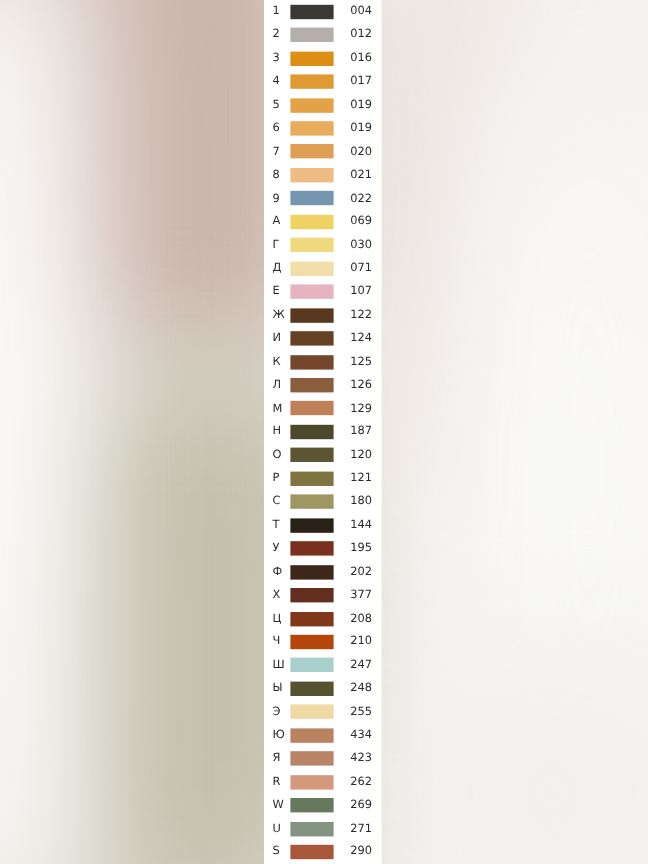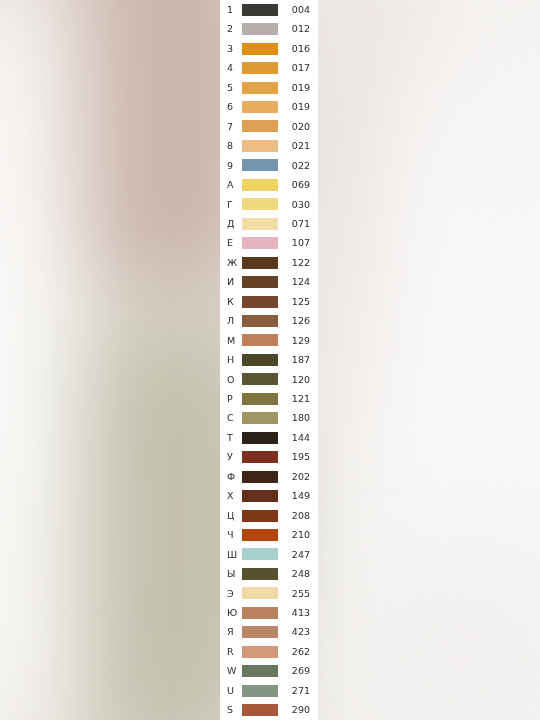--- a/index.html
+++ b/index.html
@@ -269,21 +269,21 @@
           <span class="row-value">195</span>
         </div>
         <div class="legend-row">
           <span class="row-key">Ф</span>
           <span class="row-swatch" style="background-color: rgb(62, 39, 24);"></span>
           <span class="row-value">202</span>
         </div>
         <div class="legend-row">
           <span class="row-key">Х</span>
           <span class="row-swatch" style="background-color: rgb(98, 48, 28);"></span>
-          <span class="row-value">149</span>
+          <span class="row-value">377</span>
         </div>
         <div class="legend-row">
           <span class="row-key">Ц</span>
           <span class="row-swatch" style="background-color: rgb(127, 56, 24);"></span>
           <span class="row-value">208</span>
         </div>
         <div class="legend-row">
           <span class="row-key">Ч</span>
           <span class="row-swatch" style="background-color: rgb(180, 70, 12);"></span>
           <span class="row-value">210</span>
@@ -299,21 +299,21 @@
           <span class="row-value">248</span>
         </div>
         <div class="legend-row">
           <span class="row-key">Э</span>
           <span class="row-swatch" style="background-color: rgb(239, 217, 164);"></span>
           <span class="row-value">255</span>
         </div>
         <div class="legend-row">
           <span class="row-key">Ю</span>
           <span class="row-swatch" style="background-color: rgb(187, 130, 96);"></span>
-          <span class="row-value">413</span>
+          <span class="row-value">434</span>
         </div>
         <div class="legend-row">
           <span class="row-key">Я</span>
           <span class="row-swatch" style="background-color: rgb(185, 132, 103);"></span>
           <span class="row-value">423</span>
         </div>
         <div class="legend-row">
           <span class="row-key">R</span>
           <span class="row-swatch" style="background-color: rgb(212, 152, 122);"></span>
           <span class="row-value">262</span>

